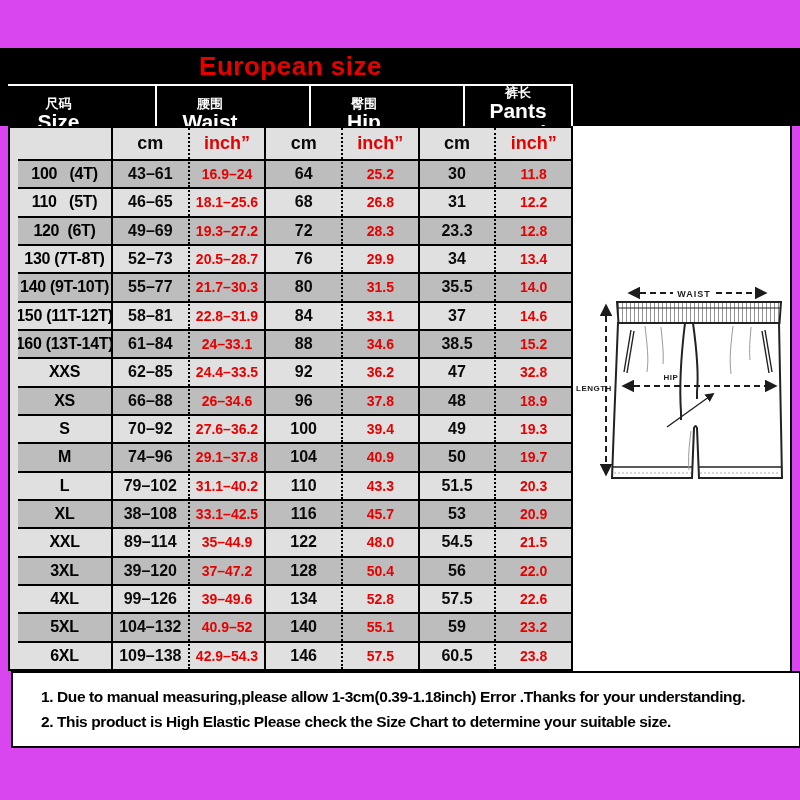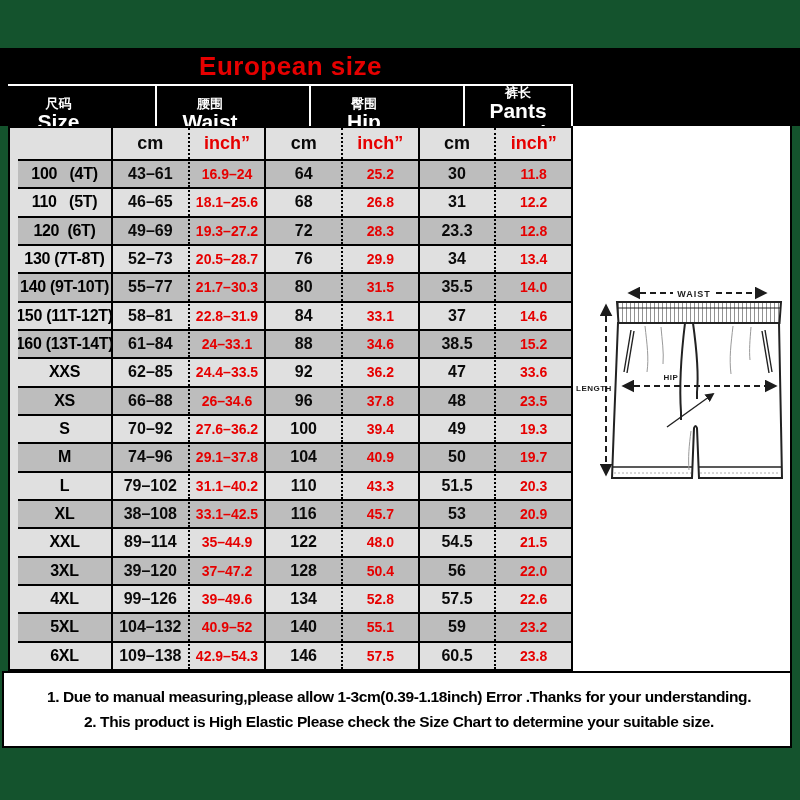--- a/index.html
+++ b/index.html
@@ -1,16 +1,16 @@
 <!DOCTYPE html>
 <html><head>
 <meta charset="utf-8">
 <style>
   html,body{margin:0;padding:0;background:#fff;}
-  #canvas{position:relative;width:800px;height:800px;background:#14532d;overflow:hidden;
+  #canvas{position:relative;width:800px;height:800px;background:#d946ef;overflow:hidden;
           font-family:"Liberation Sans",sans-serif;}
 
   
   .band{position:absolute;left:0;top:48px;width:800px;height:78px;background:#000;}
   .band-title{position:absolute;left:8px;top:0;width:565px;height:34px;text-align:center;
               font-size:26px;font-weight:bold;line-height:36px;color:#e60000;letter-spacing:0.5px;}
   .group-row{position:absolute;left:8px;top:36px;width:565px;height:42px;box-sizing:border-box;
              display:grid;grid-template-columns:101px repeat(6,1fr);
              border-top:2px solid #fff;border-right:2px solid #fff;gap:46px;}
   .gcell{grid-column:span 2;display:flex;flex-direction:column;justify-content:center;
@@ -36,22 +36,22 @@
   .c-inch{font-weight:bold;font-size:14px;color:#e60000;}
   .subhead.c-cm{font-size:18px;}
   .subhead.c-inch{font-size:18px;}
 
   
   .diagram-region{position:absolute;left:573px;top:126px;width:219px;height:545px;
                   box-sizing:border-box;border-right:2px solid #000;background:#fff;}
   .diagram-region svg{position:absolute;left:0;top:0;}
 
   
-  .notes-box{position:absolute;left:2px;top:671px;width:790px;height:77px;box-sizing:border-box;
-             border:2px solid #000;background:#fff;padding:11px 0 0 4px;text-align:center;}
+  .notes-box{position:absolute;left:11px;top:671px;width:790px;height:77px;box-sizing:border-box;
+             border:2px solid #000;background:#fff;padding:11px 0 0 28px;}
   .note{font-weight:bold;font-size:15.5px;letter-spacing:-0.4px;line-height:25px;
         color:#000;white-space:nowrap;}
 </style>
 </head>
 <body>
 
 <div id="canvas">
 
   <div class="band">
     <div class="band-title">European size</div>
@@ -131,28 +131,28 @@
       <div class="cell c-cm bl-solid bt dark">88</div>
       <div class="cell c-inch bl-dot bt dark">34.6</div>
       <div class="cell c-cm bl-solid bt dark">38.5</div>
       <div class="cell c-inch bl-dot bt dark">15.2</div>
       <div class="cell c-size bt light">XXS</div>
       <div class="cell c-cm bl-solid bt light">62–85</div>
       <div class="cell c-inch bl-dot bt light">24.4–33.5</div>
       <div class="cell c-cm bl-solid bt light">92</div>
       <div class="cell c-inch bl-dot bt light">36.2</div>
       <div class="cell c-cm bl-solid bt light">47</div>
-      <div class="cell c-inch bl-dot bt light">33.6</div>
+      <div class="cell c-inch bl-dot bt light">32.8</div>
       <div class="cell c-size bt dark">XS</div>
       <div class="cell c-cm bl-solid bt dark">66–88</div>
       <div class="cell c-inch bl-dot bt dark">26–34.6</div>
       <div class="cell c-cm bl-solid bt dark">96</div>
       <div class="cell c-inch bl-dot bt dark">37.8</div>
       <div class="cell c-cm bl-solid bt dark">48</div>
-      <div class="cell c-inch bl-dot bt dark">23.5</div>
+      <div class="cell c-inch bl-dot bt dark">18.9</div>
       <div class="cell c-size bt light">S</div>
       <div class="cell c-cm bl-solid bt light">70–92</div>
       <div class="cell c-inch bl-dot bt light">27.6–36.2</div>
       <div class="cell c-cm bl-solid bt light">100</div>
       <div class="cell c-inch bl-dot bt light">39.4</div>
       <div class="cell c-cm bl-solid bt light">49</div>
       <div class="cell c-inch bl-dot bt light">19.3</div>
       <div class="cell c-size bt dark">M</div>
       <div class="cell c-cm bl-solid bt dark">74–96</div>
       <div class="cell c-inch bl-dot bt dark">29.1–37.8</div>

